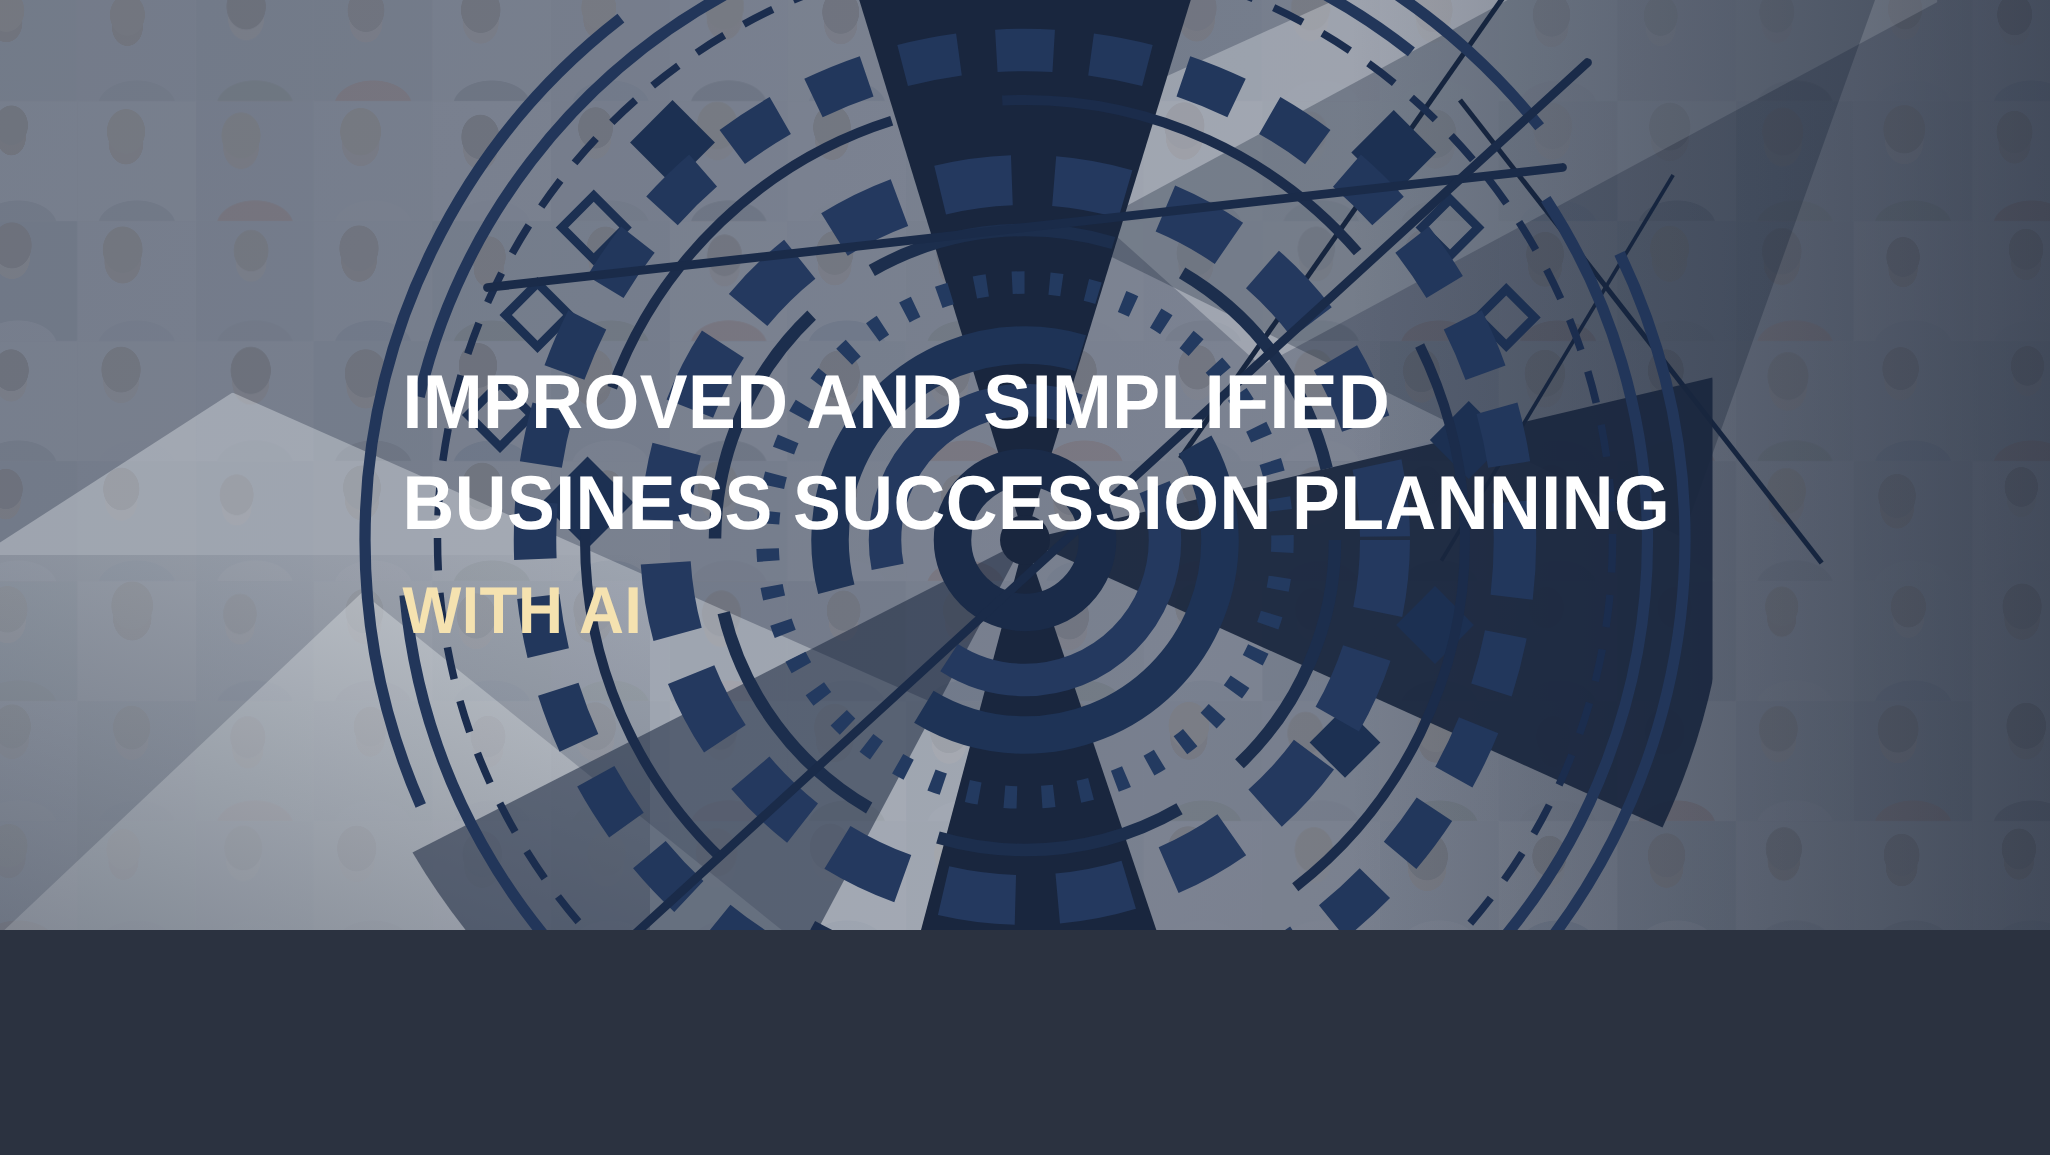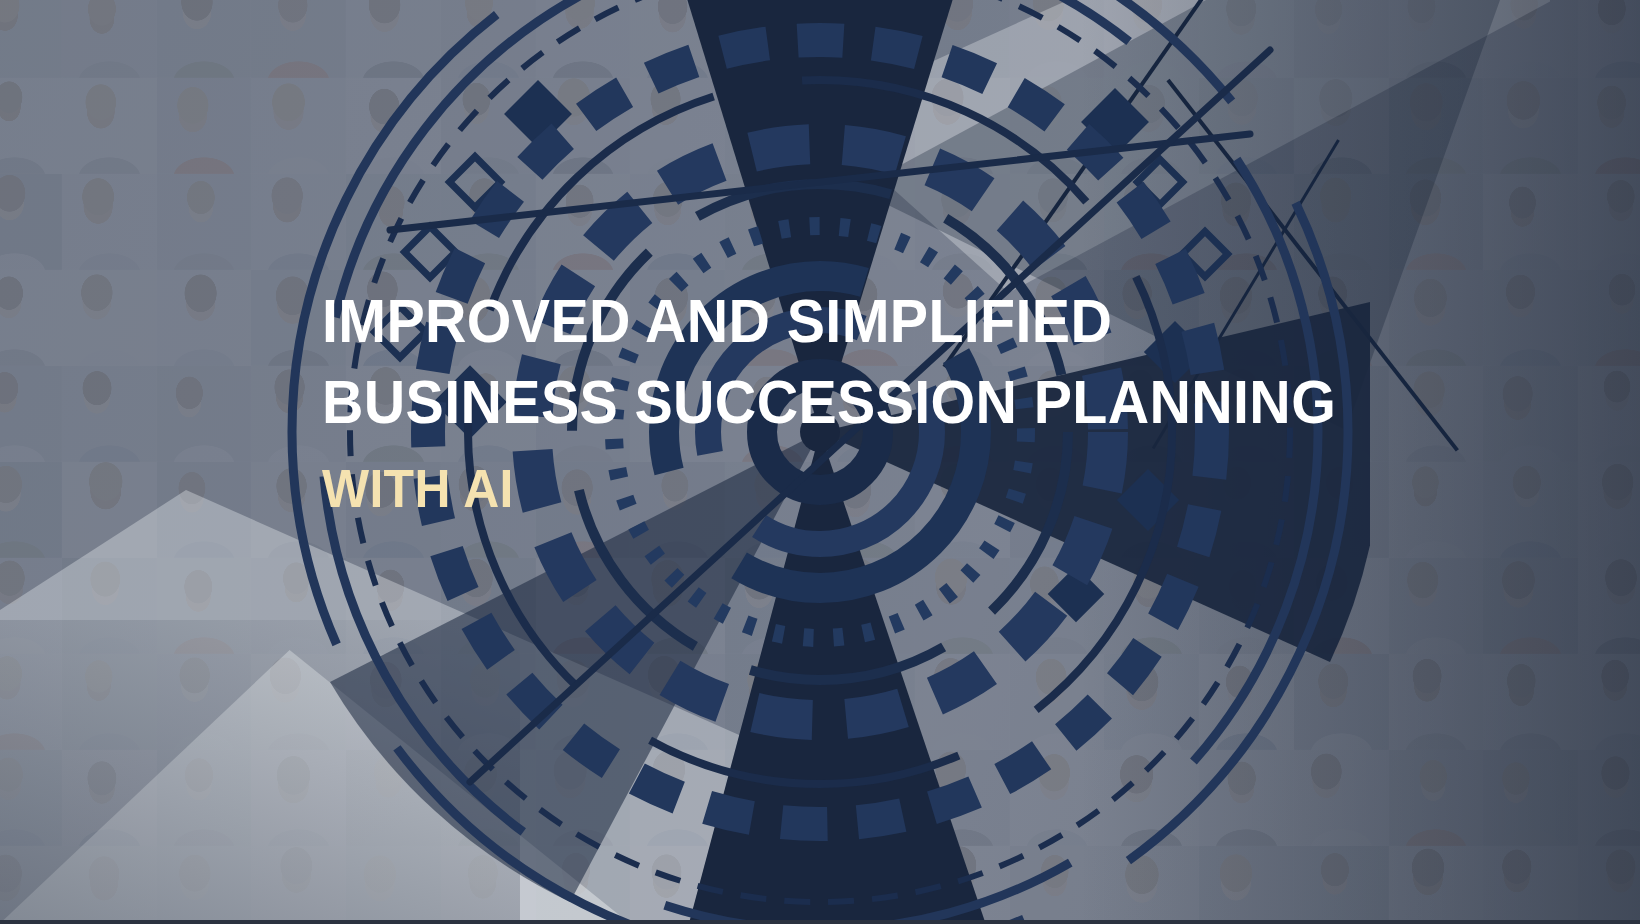--- a/index.html
+++ b/index.html
@@ -5,21 +5,21 @@
   * { margin:0; padding:0; box-sizing:border-box; }
   html,body { background:#2b3240; }
   body {
     font-family:"Liberation Sans", sans-serif;
     width:1640px; height:924px;
     overflow:hidden;
   }
 
   #banner {
     position:relative;
-    width:1640px; height:920px;
+    width:1640px; height:744px;
     overflow:hidden;
     background:#5a6475;
   }
 
   
   .collage {
     position:absolute; inset:0;
     background-color:#9aa3ae;
     overflow:hidden;
   }

